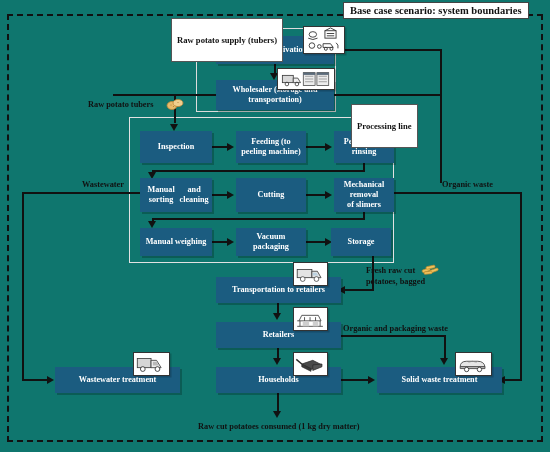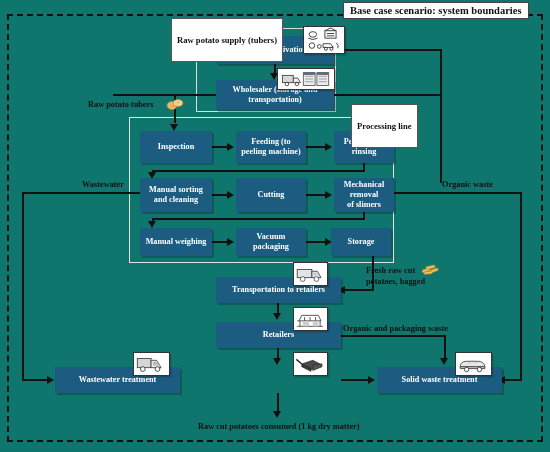--- a/index.html
+++ b/index.html
@@ -104,21 +104,21 @@
   </div>
   <div class="node" style="left:236px;top:131px;width:70px;height:32px;flex-direction:column;">
     <span>Feeding (to</span>
     <span>peeling machine)</span>
   </div>
   <div class="node" style="left:334px;top:131px;width:60px;height:32px;flex-direction:column;">
     <span>Peeling and</span>
     <span>rinsing</span>
   </div>
 
-  <div class="node" style="left:140px;top:178px;width:72px;height:34px;flex-direction:column;">
+  <div class="node" style="left:140px;top:178px;width:72px;height:34px;flex-direction:row;">
     <span>Manual sorting</span>
     <span>and cleaning</span>
   </div>
   <div class="node" style="left:236px;top:178px;width:70px;height:34px;">
     <span>Cutting</span>
   </div>
   <div class="node" style="left:334px;top:178px;width:60px;height:34px;flex-direction:column;">
     <span>Mechanical</span>
     <span>removal</span>
     <span>of slimers</span>
@@ -132,20 +132,23 @@
   </div>
   <div class="node" style="left:331px;top:228px;width:60px;height:28px;">
     <span>Storage</span>
   </div>
 
   <div class="node" style="left:216px;top:277px;width:125px;height:26px;">
     <span>Transportation to retailers</span>
   </div>
   <div class="node" style="left:216px;top:322px;width:125px;height:26px;">
     <span>Retailers</span>
+  </div>
+  <div class="node" style="left:216px;top:367px;width:125px;height:26px;">
+    <span>Households</span>
   </div>
   <div class="node" style="left:377px;top:367px;width:125px;height:26px;">
     <span>Solid waste treatment</span>
   </div>
   <div class="node" style="left:55px;top:367px;width:125px;height:26px;">
     <span>Wastewater treatment</span>
   </div>
 
   <div class="ln lnv" style="left:274px;top:64px;height:10px;"></div>
   <div class="ar ar-d" style="left:270px;top:73px;"></div>

